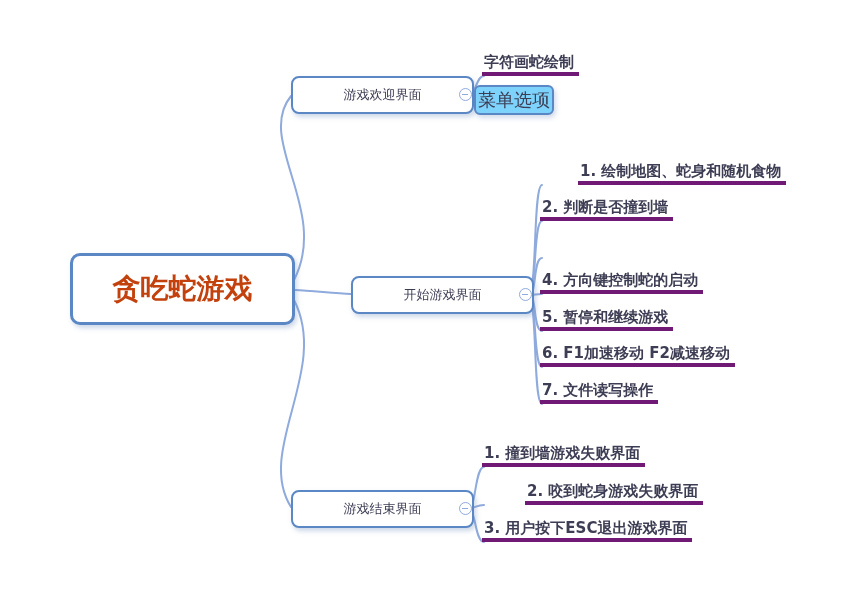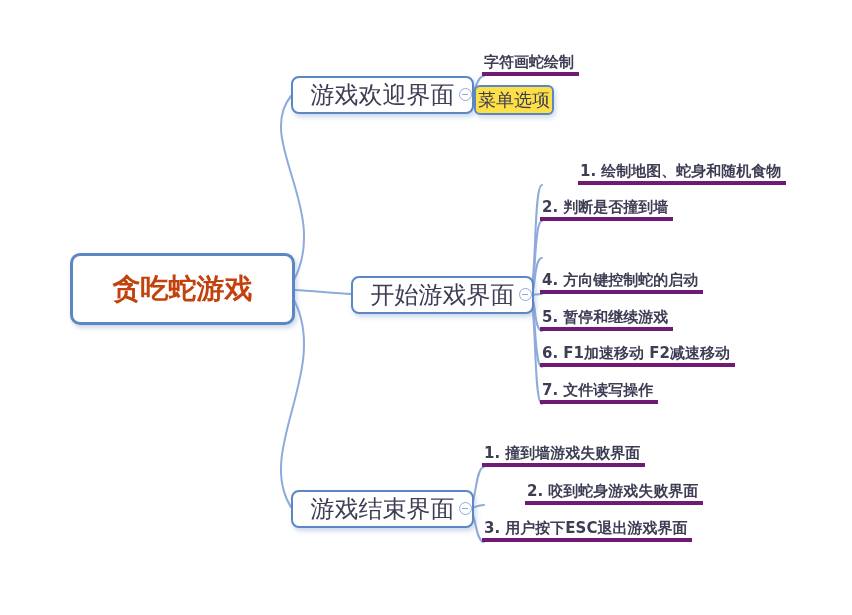--- a/index.html
+++ b/index.html
@@ -24,36 +24,36 @@
     text-align:center;
     white-space:nowrap;
     box-shadow:2px 3px 5px rgba(110,140,190,0.35);
     color:#3d3d54;
   }
   .root {
     left:70px; top:253px; width:225px; height:72px;
     line-height:66px; font-size:28px; font-weight:bold;
     border-width:3px; border-radius:10px; color:#c2410c;
   }
-  .branch { width:183px; height:38px; line-height:34px; font-size:24px; }
+  .branch { width:183px; height:38px; line-height:34px; font-size:13px; }
   .b1 { left:291px; top:76px; }
   .b2 { left:351px; top:276px; }
   .b3 { left:291px; top:490px; }
 
   .leaf {
     position:absolute;
     font-size:15px; line-height:23px; height:25px;
     border-bottom:4px solid #701a75;
     white-space:nowrap;
     padding:0 5px 0 2px;
     font-weight:bold;
   }
   .boxleaf {
     position:absolute;
-    background:#fde047;
+    background:#7dd3fc;
     border:2px solid #5b87c5;
     border-radius:6px;
     text-align:center;
     font-size:18px;
     width:80px; height:30px; line-height:26px;
     white-space:nowrap;
     box-shadow:2px 3px 5px rgba(110,140,190,0.3);
   }
   .t0 { left:482px; top:51px; }
   .menu { left:474px; top:85px; }

